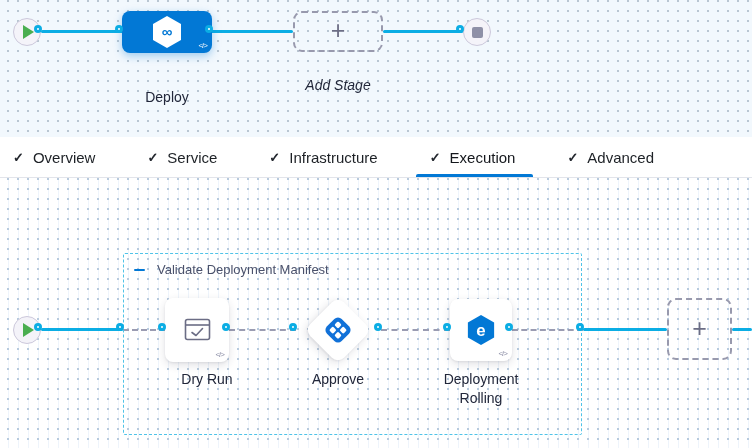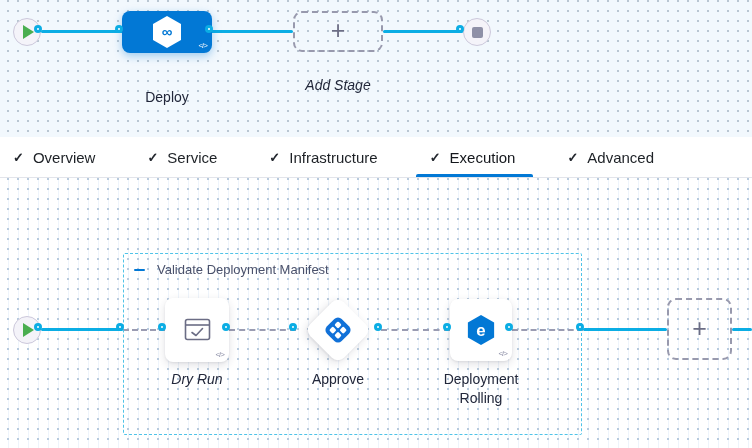--- a/index.html
+++ b/index.html
@@ -217,21 +217,21 @@
     <div class="port" style="left:34px;  top:145px;"></div>
     <div class="port" style="left:116px; top:145px;"></div>
     <div class="port" style="left:158px; top:145px;"></div>
     <div class="port" style="left:222px; top:145px;"></div>
     <div class="port" style="left:289px; top:145px;"></div>
     <div class="port" style="left:374px; top:145px;"></div>
     <div class="port" style="left:443px; top:145px;"></div>
     <div class="port" style="left:505px; top:145px;"></div>
     <div class="port" style="left:576px; top:145px;"></div>
 
-    <div class="canvas-label" style="left:149px; top:192px; width:96px;font-style:italic;">
+    <div class="canvas-label" style="left:159px; top:192px; width:96px;">
       <div>Dry Run</div>
     </div>
     <div class="canvas-label" style="left:290px; top:192px; width:96px;text-align:center;">
       <div>Approve</div>
     </div>
     <div class="canvas-label" style="left:433px; top:192px; width:96px;">
       <div>Deployment</div>
       <div>Rolling</div>
     </div>
   </div>

